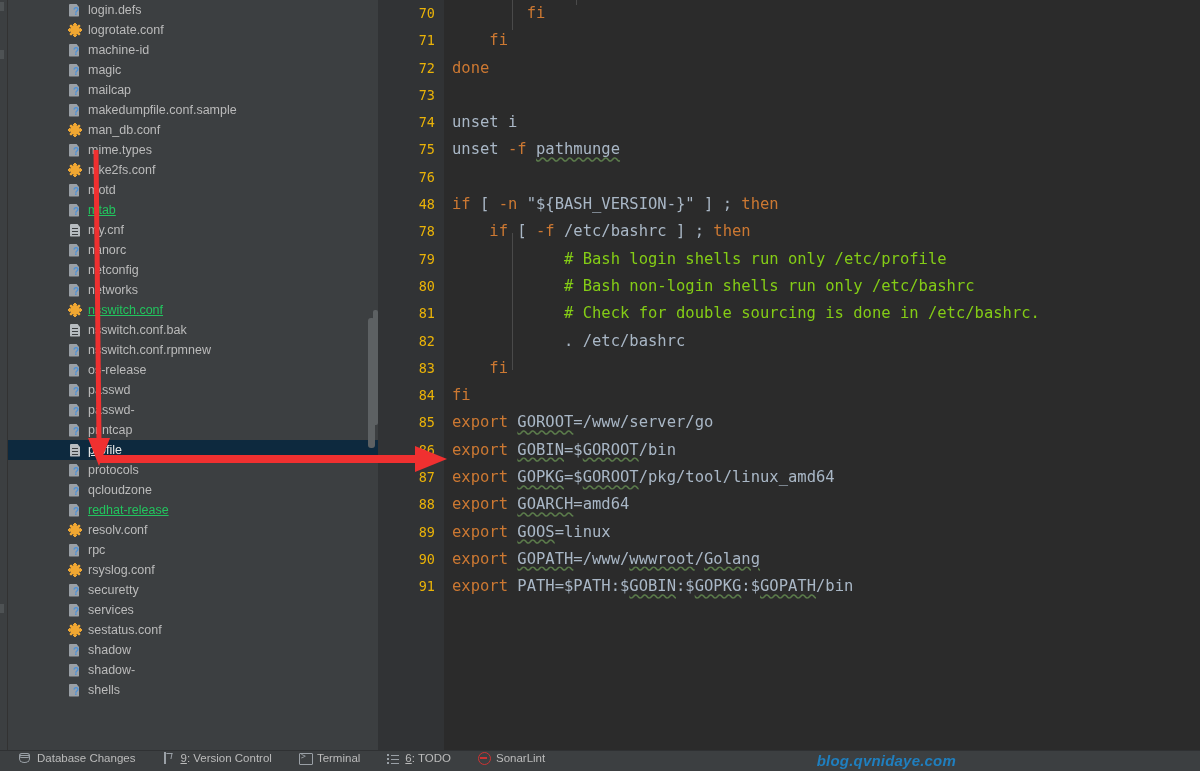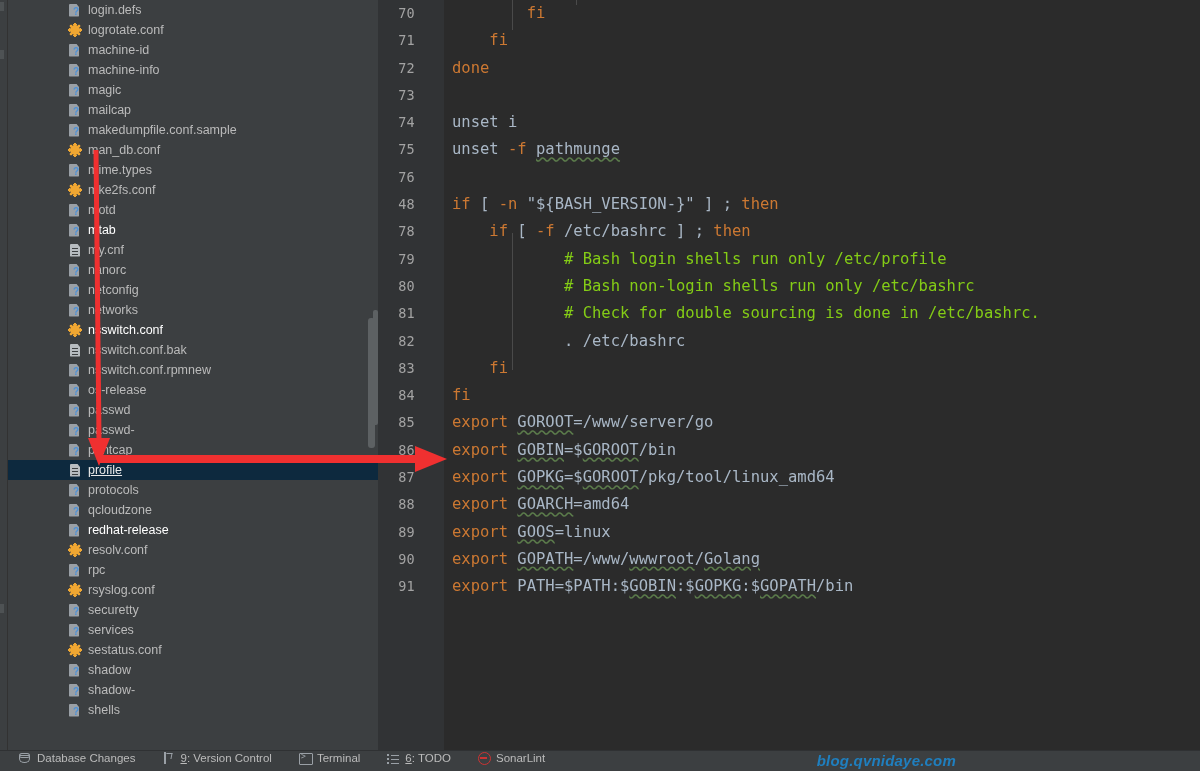--- a/index.html
+++ b/index.html
@@ -25,21 +25,21 @@
     position:absolute; left:8px; top:0; width:370px; height:750px;
     background:#3c3f41; overflow:hidden;
   }
   .tree-list { position:relative; }
   .tree-row {
     height:20px; display:flex; align-items:center;
     padding-left:60px; font-size:12.5px; color:#bbbbbb;
     white-space:nowrap; line-height:20px;
   }
   .tree-row.selected { background:#0d293e; color:#ffffff; }
-  .tree-row .label.blue { color:#ffffff; }
+  .tree-row .label.blue { color:#22c55e;text-decoration:underline; }
   .tree-row .label.white { color:#e8e8e8;text-decoration:underline; }
 
   
   .ficon { width:14px; height:15px; margin-right:6px; position:relative; flex:none; }
   
   .ficon.unknown::before {
     content:""; position:absolute; left:1px; top:1px; width:10px; height:13px;
     background:#9aa0a6; border-radius:1px;
     clip-path:polygon(0 0, 72% 0, 100% 26%, 100% 100%, 0 100%);
   }
@@ -87,22 +87,22 @@
   
   .editor {
     position:absolute; left:378px; top:0; width:822px; height:750px;
     background:#2b2b2b;
   }
   .gutter {
     position:absolute; left:0; top:0; width:66px; height:750px;
     background:#313335;
   }
   .gutter-line {
-    height:27.3px; line-height:27.3px; text-align:center;
-    padding-right:9px; color:#a3a3a3; font-size:13.5px;
+    height:27.3px; line-height:27.3px; text-align:right;
+    padding-right:9px; color:#eab308; font-size:13.5px;
     font-family:"DejaVu Sans Mono", monospace;
   }
   .code-area {
     position:absolute; left:66px; top:0; right:0; height:750px;
     overflow:hidden;
   }
   .code-line {
     height:27.3px; line-height:27.3px;
     font-family:"DejaVu Sans Mono", monospace;
     font-size:15.5px; color:#a9b7c6; white-space:pre;
@@ -196,24 +196,20 @@
           <span class="ficon unknown"></span>
           <span class="label">login.defs</span>
         </div>
         <div class="tree-row">
           <span class="ficon config"></span>
           <span class="label">logrotate.conf</span>
         </div>
         <div class="tree-row">
           <span class="ficon unknown"></span>
           <span class="label">machine-id</span>
-        </div>
-        <div class="tree-row">
-          <span class="ficon unknown"></span>
-          <span class="label">machine-info</span>
         </div>
         <div class="tree-row">
           <span class="ficon unknown"></span>
           <span class="label">magic</span>
         </div>
         <div class="tree-row">
           <span class="ficon unknown"></span>
           <span class="label">mailcap</span>
         </div>
         <div class="tree-row">

